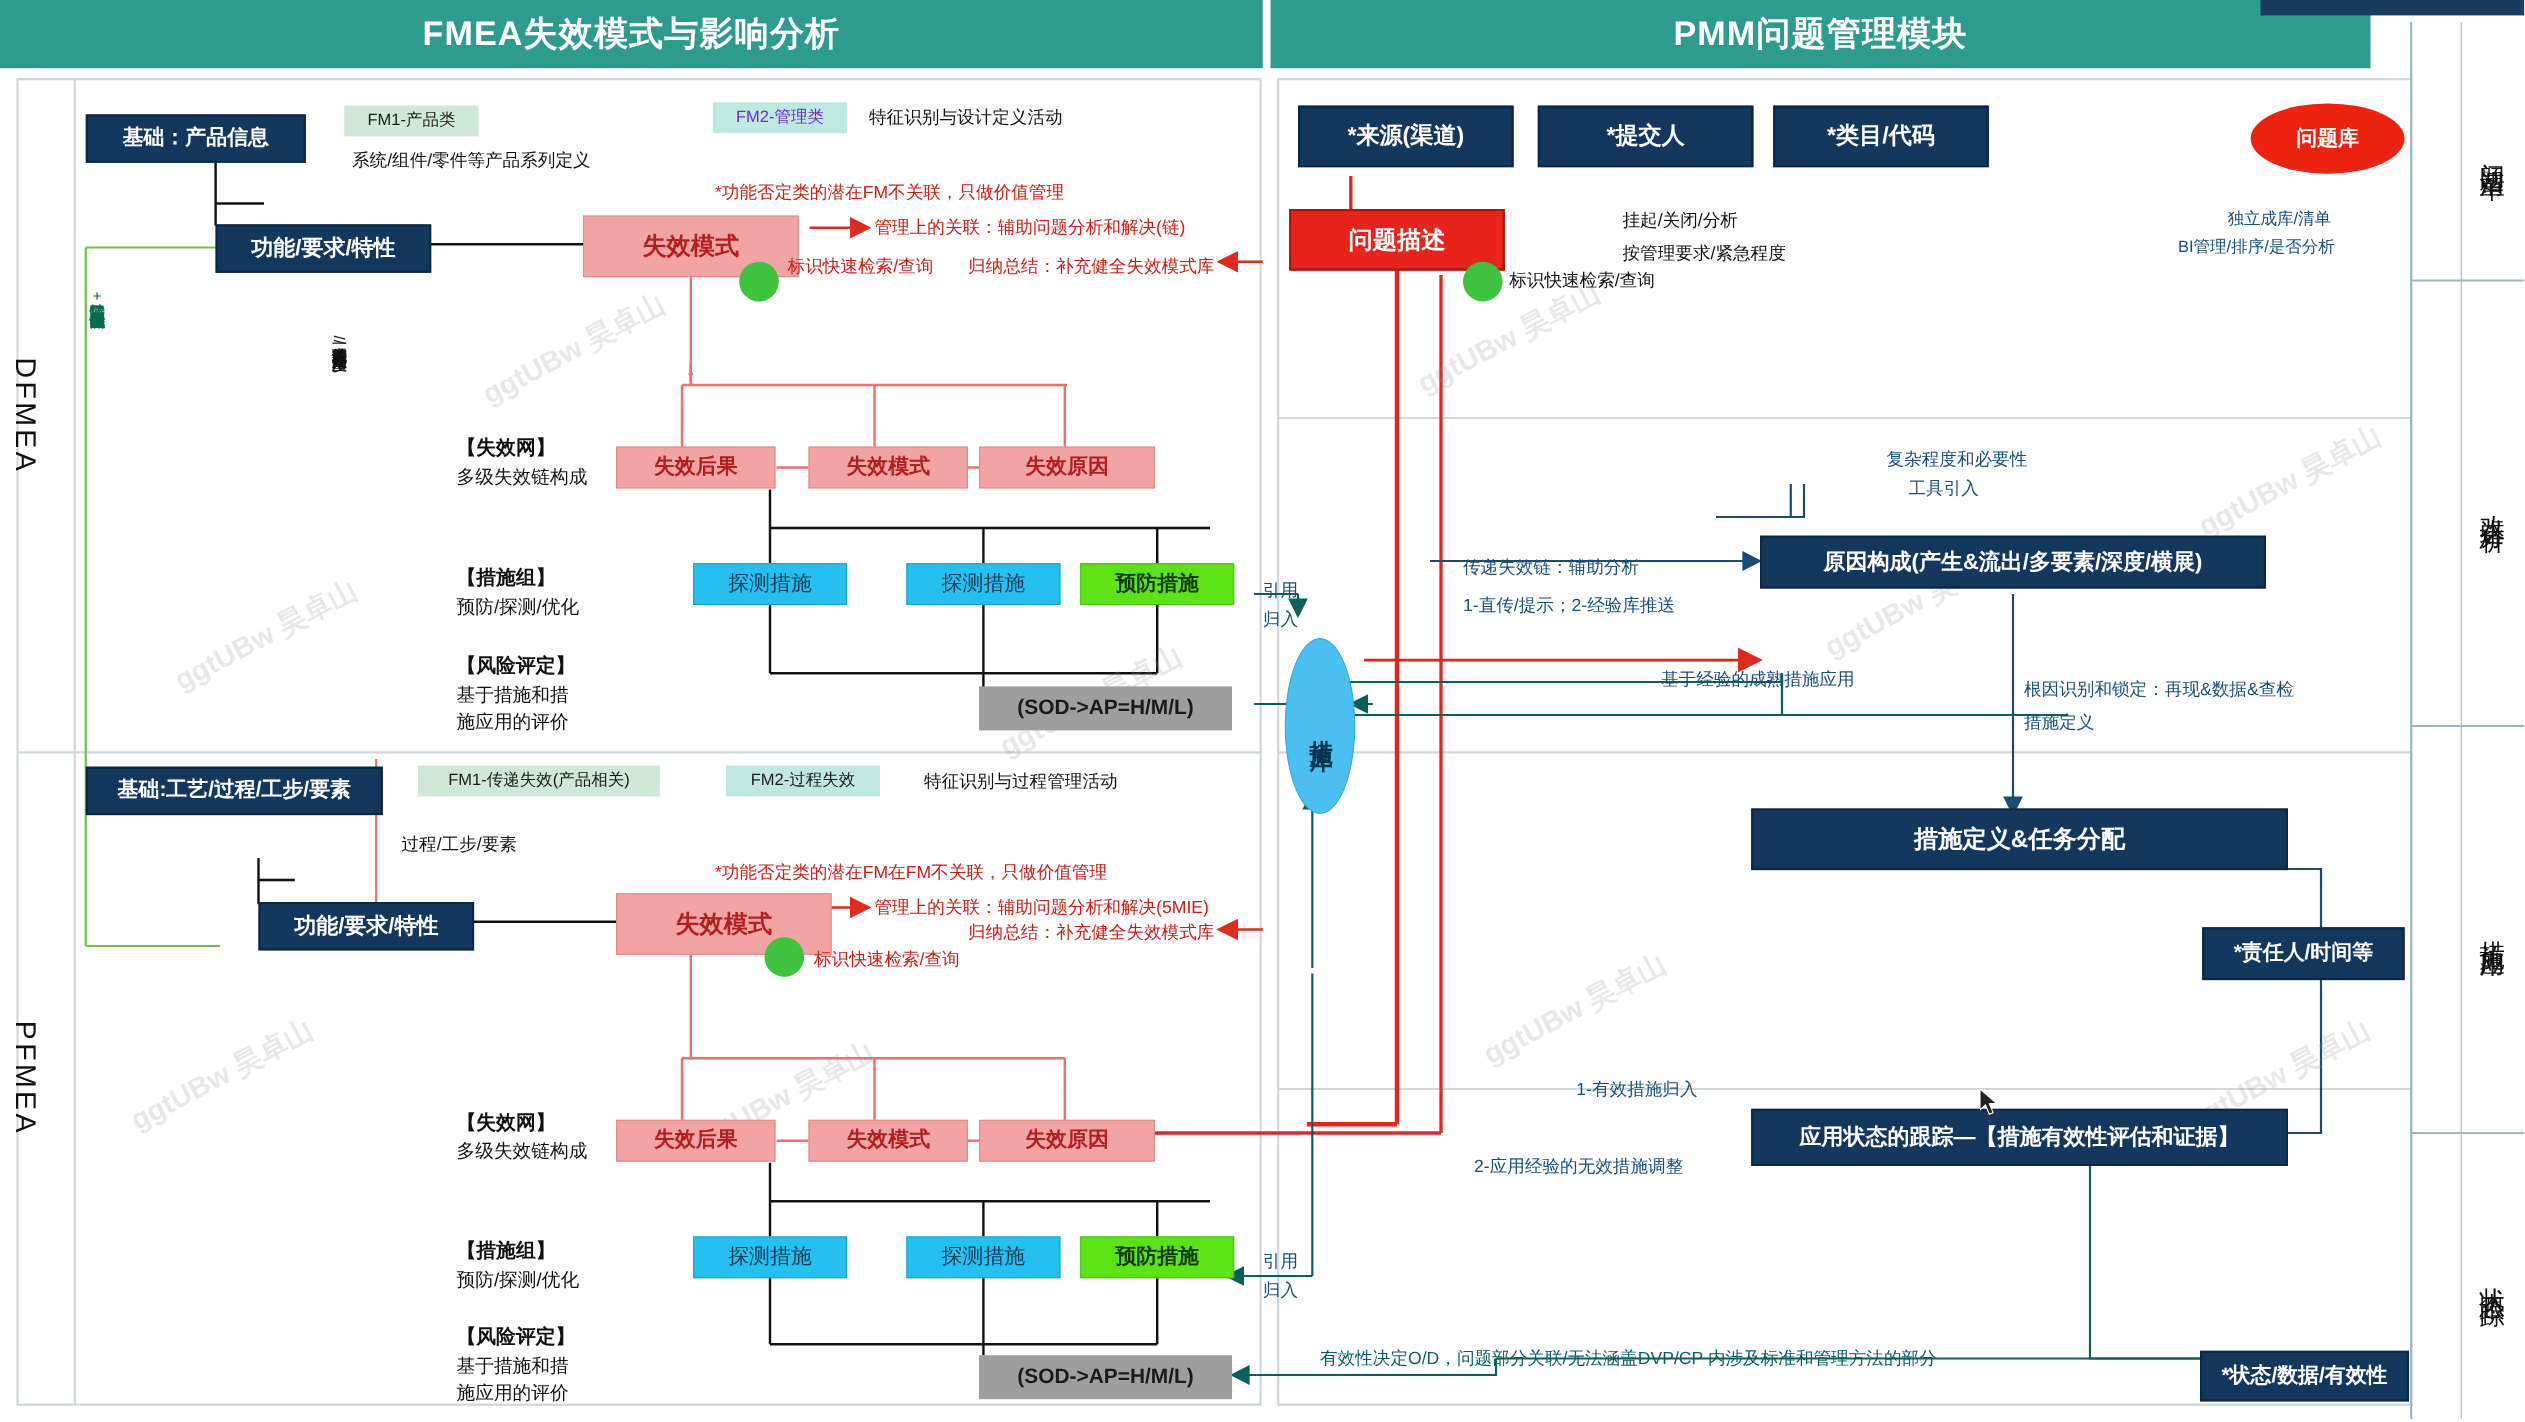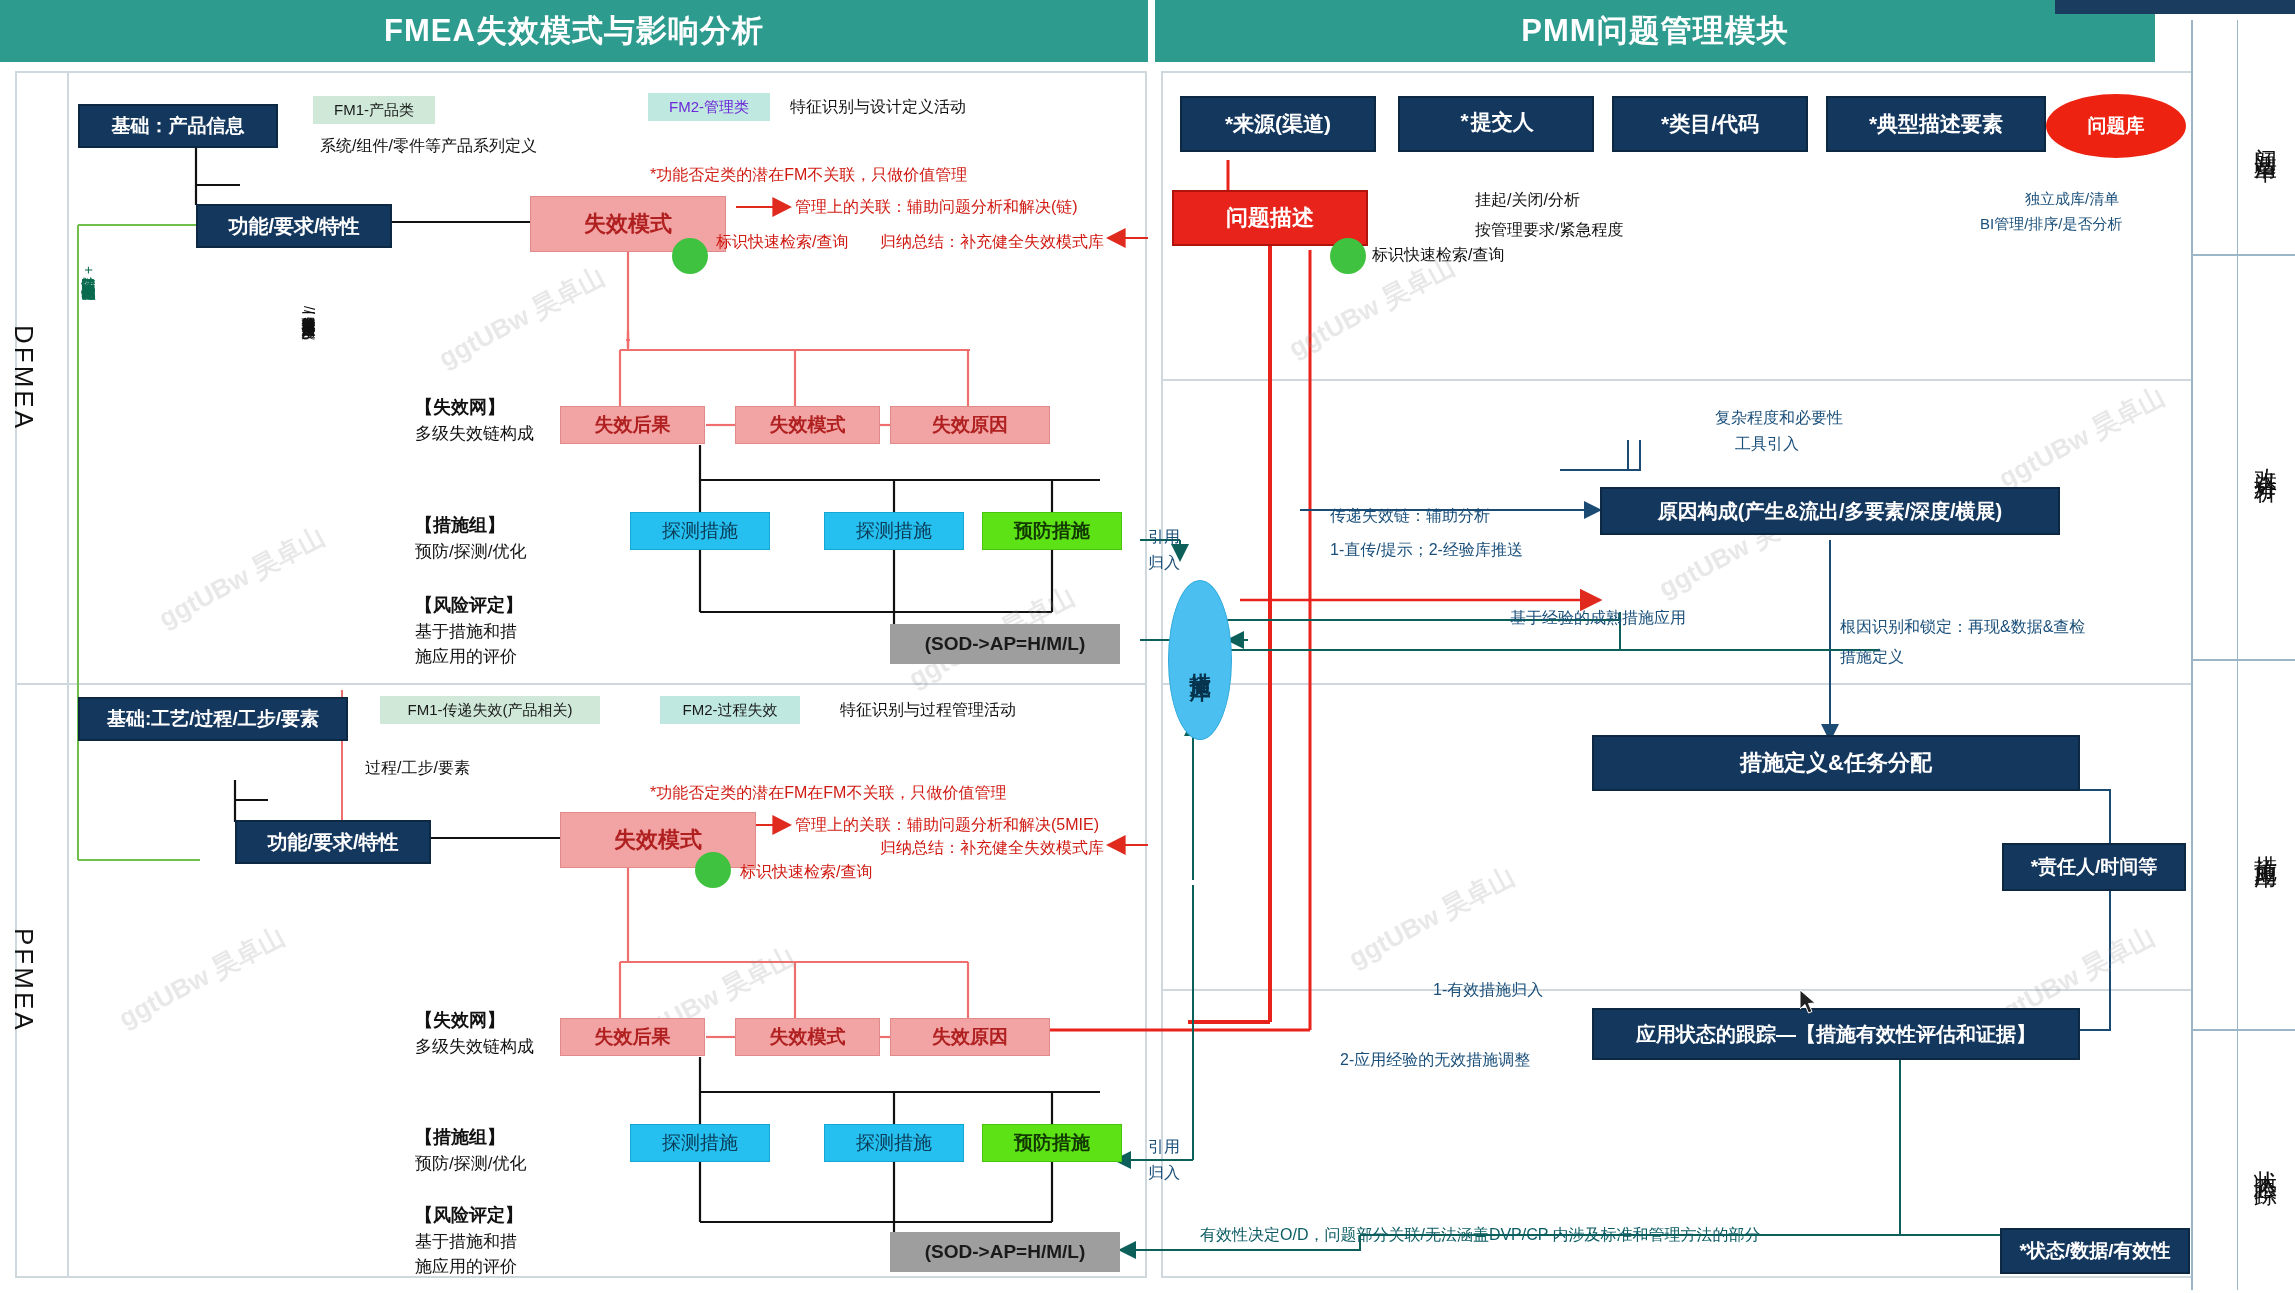--- a/index.html
+++ b/index.html
@@ -391,23 +391,22 @@
   <div class="abs lbl-blue" style="left:1148px;top:527px;font-size:16px;">引用</div>
   <div class="abs lbl-blue" style="left:1148px;top:553px;font-size:16px;">归入</div>
   <div class="abs lbl-blue" style="left:1148px;top:1137px;font-size:16px;">引用</div>
   <div class="abs lbl-blue" style="left:1148px;top:1163px;font-size:16px;">归入</div>
 
   <div class="abs ellipse" style="left:1168px;top:580px;width:64px;height:160px;">
     <span>措施库</span>
   </div>
 
   <div class="abs box navy-b" style="left:1180px;top:96px;width:196px;height:56px;font-size:21px;">*来源(渠道)</div>
-  <div class="abs box navy-b" style="left:1398px;top:96px;width:196px;height:56px;font-size:21px;font-family:Liberation Mono, monospace;">*提交人</div>
+  <div class="abs box navy-b" style="left:1398px;top:96px;width:196px;height:56px;font-size:21px;">*提交人</div>
   <div class="abs box navy-b" style="left:1612px;top:96px;width:196px;height:56px;font-size:21px;">*类目/代码</div>
-  <div class="abs box navy-b" style="left:1826px;top:96px;width:220px;height:56px;font-size:21px;">*典型描述要素</div>
   <div class="abs pill" style="left:2046px;top:94px;width:140px;height:64px;">问题库</div>
 
   <div class="abs box red" style="left:1172px;top:190px;width:196px;height:56px;font-size:22px;">问题描述</div>
   <div class="abs dot" style="left:1330px;top:238px;width:36px;height:36px;"></div>
   <div class="abs lbl" style="left:1372px;top:245px;font-size:16px;">标识快速检索/查询</div>
   <div class="abs lbl" style="left:1475px;top:190px;font-size:16px;">挂起/关闭/分析</div>
   <div class="abs lbl" style="left:1475px;top:220px;font-size:16px;">按管理要求/紧急程度</div>
   <div class="abs lbl-blue" style="left:2025px;top:190px;font-size:15px;">独立成库/清单</div>
   <div class="abs lbl-blue" style="left:1980px;top:215px;font-size:15px;">BI管理/排序/是否分析</div>
 

